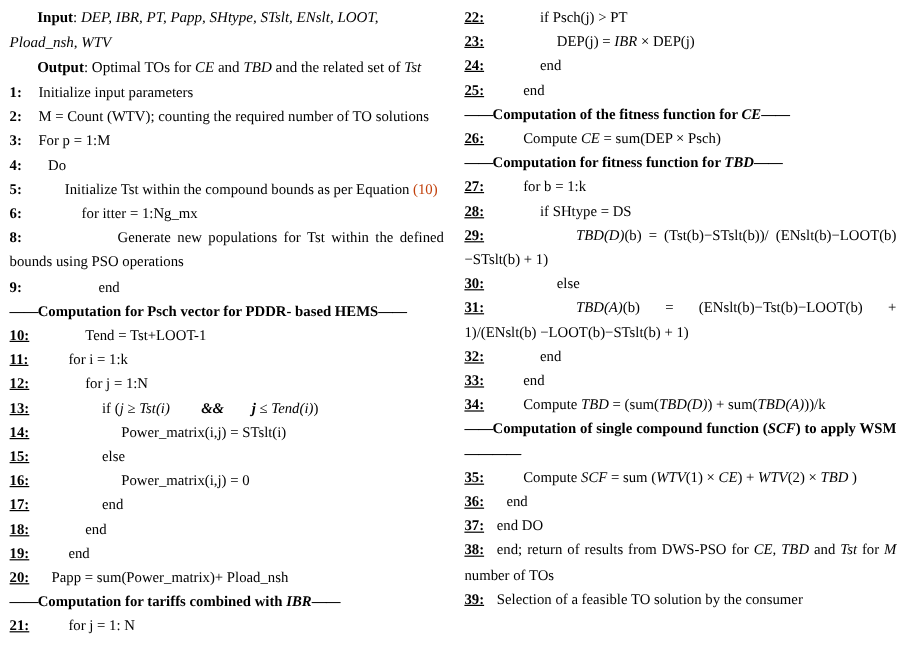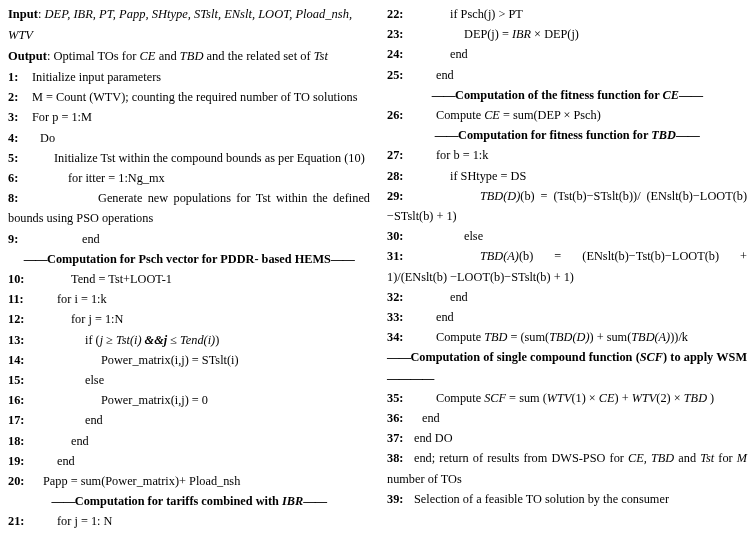--- a/index.html
+++ b/index.html
@@ -50,36 +50,37 @@
 
   .numcell {
     display: inline-block;
     min-width: 20px;
     font-weight: bold;
   }
   .numcell-w {
     display: inline-block;
     min-width: 23px;
     font-weight: bold;
+    text-decoration: underline;
   }
 
   em, .it { font-style: italic; }
-  .bold { font-weight: bold; }
-  .eqref { color: #000000; }
+  .bold { font-weight: bold; margin-left: 23px; }
+  .eqref { color: #c2410c; }
 
   
   .divider {
     font-size: 12.3px;
     line-height: 20.2px;
     font-weight: bold;
     text-align: justify;
     text-justify: inter-word;
     margin: 0;
   }
-  .divider.nojust { text-align: center; }
+  .divider.nojust { text-align: left; }
   .dash { letter-spacing: -0.6px; }
 
   
   .hdr {
     font-size: 12.5px;
     line-height: 21px;
     text-align: left;
     margin: 0;
   }
 </style>

